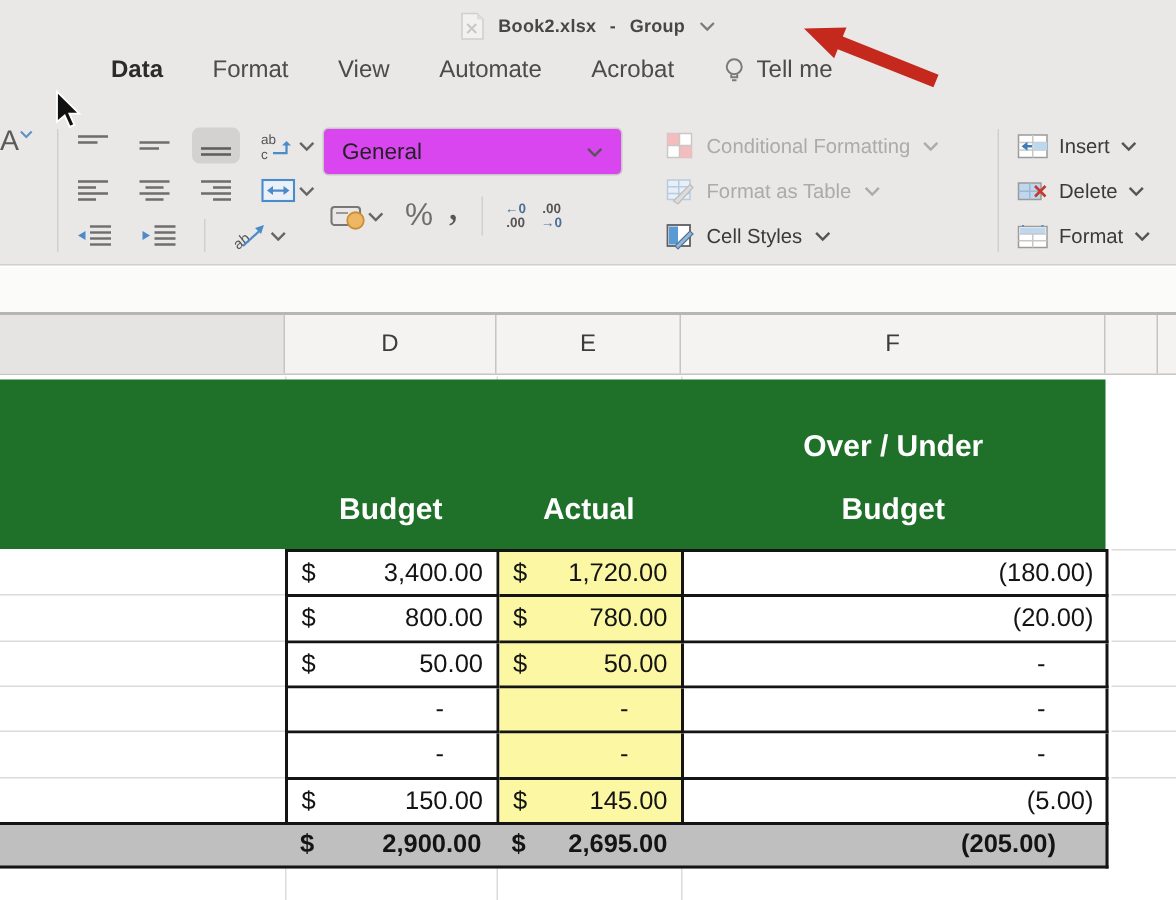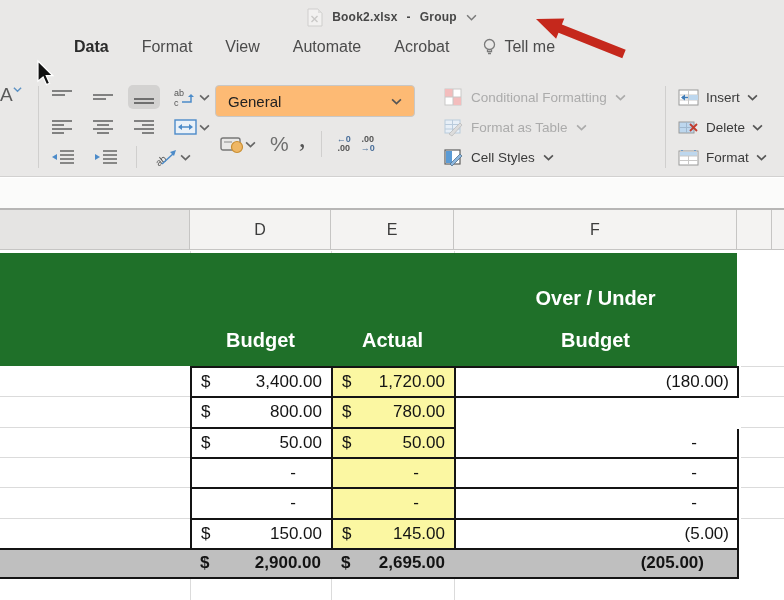--- a/index.html
+++ b/index.html
@@ -26,21 +26,21 @@
 
   
   .vdiv { position:absolute; width:1px; background:#D0CFCE; }
   .grp-row { display:flex; align-items:center; height:30px; gap:9px; }
   .icnbtn { display:flex; align-items:center; justify-content:center;
             padding:3px 4px; border-radius:5px; }
   .icnbtn.sel { background:#D3D2D1; }
   .rlabel { font-size:13.5px; color:#3A3A3A; white-space:nowrap; }
   .rlabel.dis { color:#ABABAB; }
   .numfmt { position:absolute; left:215px; top:85px; width:200px; height:32px;
-            background:#fdba74; border:1px solid #C8C7C6; border-radius:4px;
+            background:#d946ef; border:1px solid #C8C7C6; border-radius:4px;
             display:flex; align-items:center; justify-content:space-between;
             padding:0 12px; font-size:15px; color:#222; }
   .pct { font-size:21px; color:#6E6E6E; }
   .comma { font-size:28px; color:#555; line-height:10px; position:relative; top:-6px; font-family:"Liberation Serif",serif; }
   .dec { display:flex; flex-direction:column; font-size:9px; line-height:9.5px;
          font-weight:bold; color:#4A6F9A; text-align:center; }
   .styles-col { position:absolute; left:444px; top:82px; display:flex; flex-direction:column; }
   .styles-col .grp-row { gap:8px; }
   .cells-col { position:absolute; left:678px; top:82px; display:flex; flex-direction:column; }
   .cells-col .grp-row { gap:7px; }
@@ -413,20 +413,23 @@
       </div>
       <div class="trowdata">
         <div class="cell cellD">
           <span class="cur">$</span>
           <span class="val">800.00</span>
           </div>
         <div class="cell cellE">
           <span class="cur">$</span>
           <span class="val">780.00</span>
           </div>
+        <div class="cell cellF">
+          <span class="val">(20.00)</span>
+          </div>
       </div>
       <div class="trowdata">
         <div class="cell cellD">
           <span class="cur">$</span>
           <span class="val">50.00</span>
           </div>
         <div class="cell cellE">
           <span class="cur">$</span>
           <span class="val">50.00</span>
           </div>

